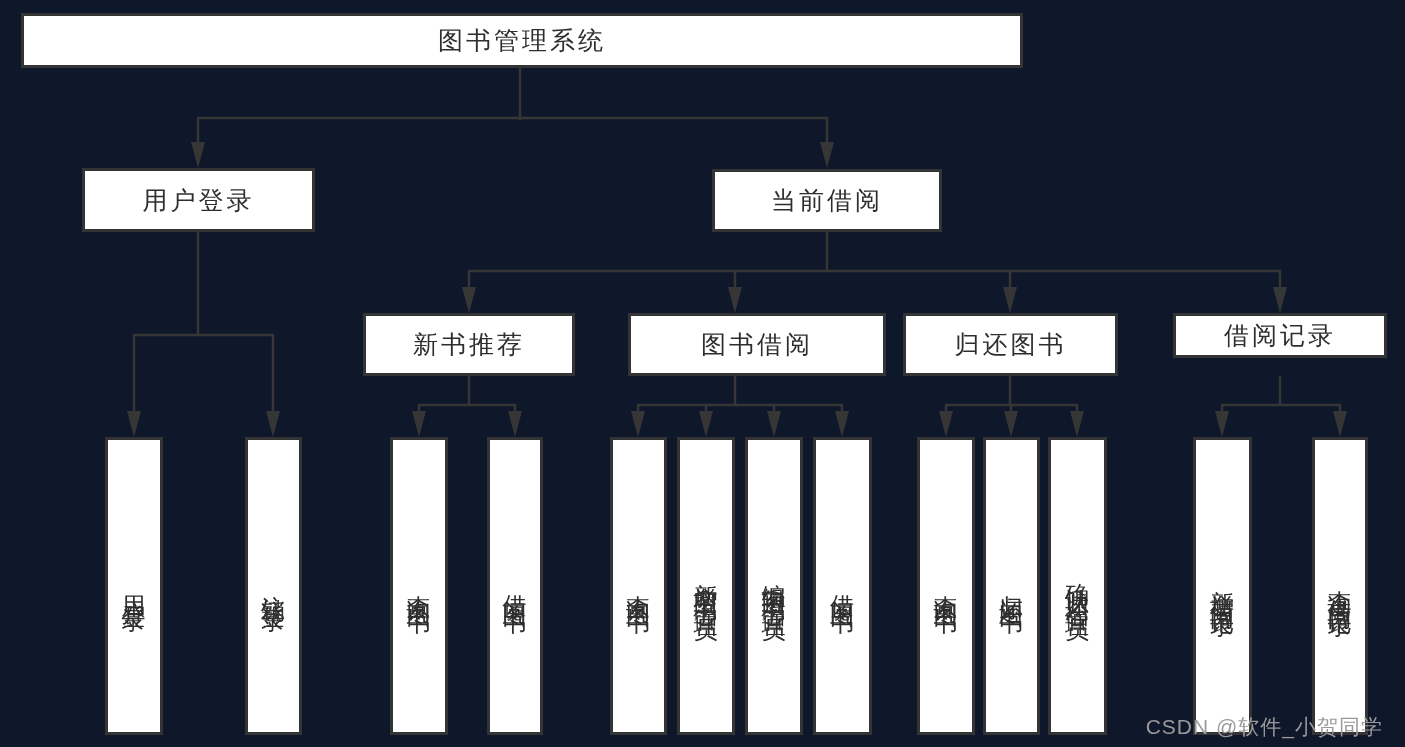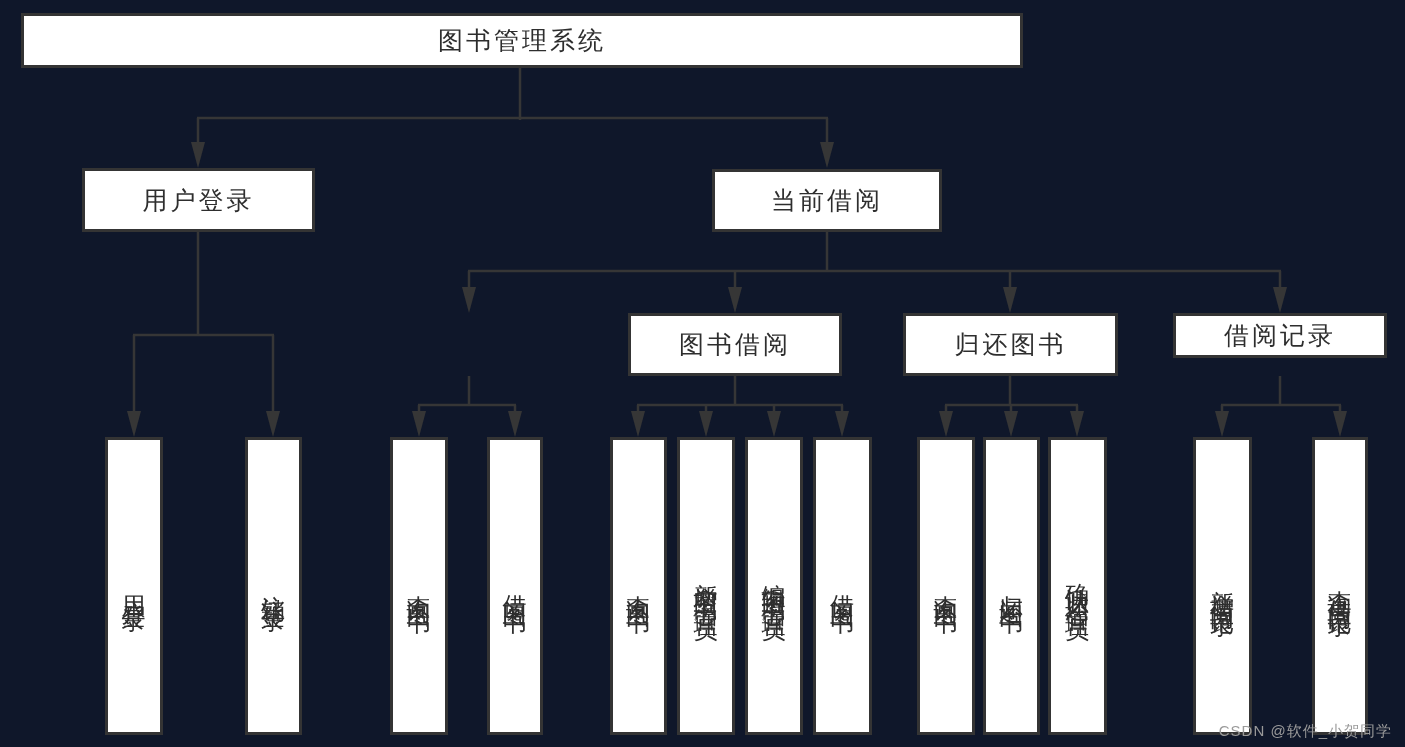--- a/index.html
+++ b/index.html
@@ -34,23 +34,23 @@
   .vnode .label {
     writing-mode: vertical-rl;
     text-orientation: mixed;
     font-size: 24px;
     letter-spacing: 5px;
     line-height: 1.05;
     white-space: nowrap;
   }
   .watermark {
     position: absolute;
-    right: 13px;
+    right: 22px;
     bottom: 6px;
-    font-size: 15px;
+    font-size: 21px;
     letter-spacing: 1px;
     color: #9a9a9a;
     white-space: nowrap;
   }
 </style>
 </head>
 <body>
 
 <div class="stage">
 
@@ -119,21 +119,24 @@
     <span class="label">图书管理系统</span>
   </div>
 
   <div class="node hnode" style="left:82px;top:168px;width:233px;height:64px">
     <span class="label">用户登录</span>
   </div>
   <div class="node hnode" style="left:712px;top:169px;width:230px;height:63px">
     <span class="label">当前借阅</span>
   </div>
 
-  <div class="node hnode" style="left:628px;top:313px;width:214px;height:63px">
+  <div class="node hnode" style="left:363px;top:313px;width:212px;height:63px">
+    <span class="label">新书推荐</span>
+  </div>
+  <div class="node hnode" style="left:628px;top:313px;width:258px;height:63px">
     <span class="label">图书借阅</span>
   </div>
   <div class="node hnode" style="left:903px;top:313px;width:215px;height:63px">
     <span class="label">归还图书</span>
   </div>
   <div class="node hnode" style="left:1173px;top:313px;width:214px;height:45px">
     <span class="label">借阅记录</span>
   </div>
 
   <div class="node vnode" style="left:105px;top:437px;width:58px;height:298px">

